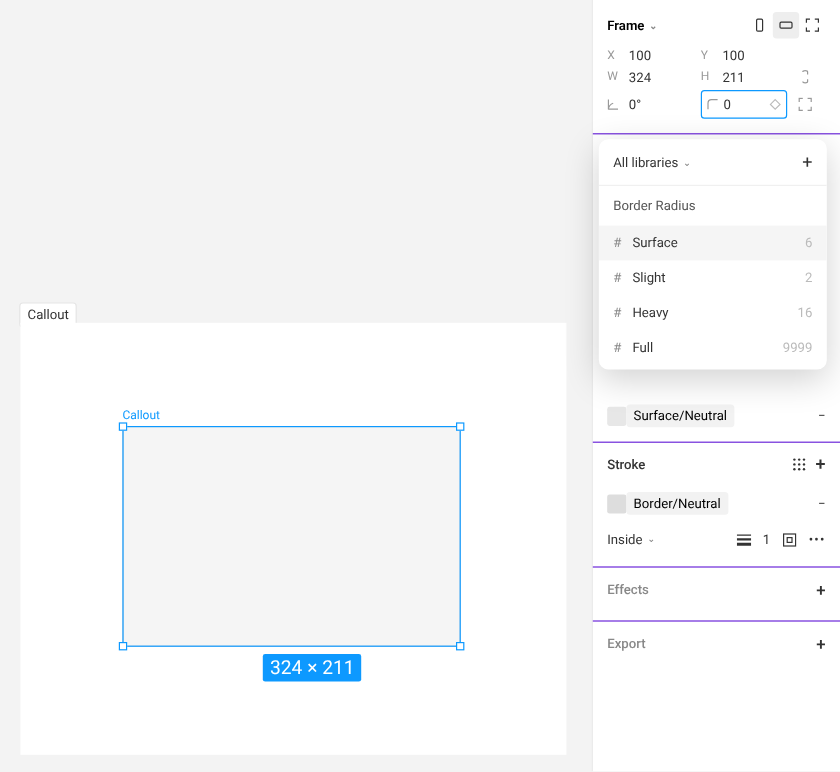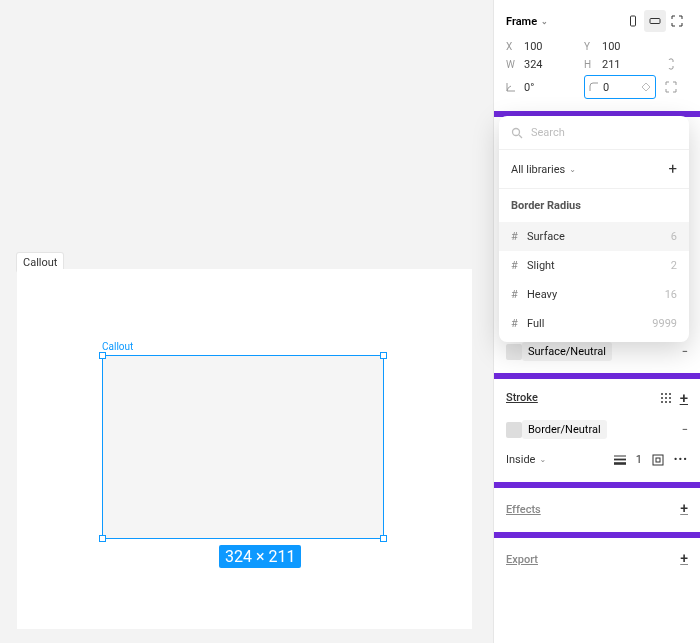--- a/index.html
+++ b/index.html
@@ -13,21 +13,21 @@
   .selection { position: absolute; left: 85px; top: 86px; width: 282px; height: 184px; border: 1px solid #0d99ff; pointer-events: none; }
   .handle { position: absolute; width: 7px; height: 7px; background: #fff; border: 1px solid #0d99ff; }
   .handle.tl { left: -4px; top: -4px; }
   .handle.tr { right: -4px; top: -4px; }
   .handle.bl { left: -4px; bottom: -4px; }
   .handle.br { right: -4px; bottom: -4px; }
   .sel-label { position: absolute; left: 85px; top: 72px; font-size: 10px; color: #0d99ff; }
   .dims { position: absolute; left: 202px; top: 276px; background: #0d99ff; color: #fff; font-size: 16px; padding: 2px 6px; border-radius: 2px; }
 
   .inspector { position: absolute; right: 0; top: 0; width: 207px; height: 643px; background: #ffffff; border-left: 1px solid #e6e6e6; }
-  .section { border-bottom: 6px solid #6d28d9; padding: 0 0 4px 0; }
+  .section { border-bottom: 1px solid #6d28d9; padding: 0 0 4px 0; }
 
   .frame-header { display: flex; align-items: center; padding: 10px 12px 6px 12px; }
   .frame-title { font-size: 11px; font-weight: 600; flex: 1; display: flex; align-items: center; gap: 4px; }
   .chev { font-size: 8px; color: #888; }
   .icon-btn { width: 22px; height: 22px; display: flex; align-items: center; justify-content: center; border-radius: 3px; color: #333; }
   .icon-btn.sel { background: #eeeeee; }
 
   .prop-row { display: flex; padding: 2px 12px; gap: 6px; align-items: center; font-size: 11px; }
   .prop-cell { display:flex; align-items:center; gap:6px; width: 72px; }
   .prop-label { color: #999; font-size: 10px; width: 12px; }
@@ -38,21 +38,21 @@
   .right-col { width: 18px; display:flex; justify-content:center; color:#999; }
 
   .popover { position: absolute; top: 116px; right: 11px; width: 190px; background: #fff; border-radius: 8px; box-shadow: 0 8px 28px rgba(0,0,0,0.18); overflow: hidden; z-index: 10; }
   .pop-search { display:flex; align-items:center; gap:8px; padding: 10px 12px; border-bottom: 1px solid #f0f0f0; color:#bdbdbd; font-size: 11px; }
   .pop-row { display:flex; align-items:center; padding: 10px 12px; font-size: 11px; color:#333; border-bottom: 1px solid #f0f0f0; }
   .pop-option { display:flex; align-items:center; padding: 8px 12px; font-size: 11px; color:#333; }
   .pop-option .hash { color:#888; width:16px; }
   .pop-option .val { margin-left:auto; color:#bbb; }
   .pop-option.hover { background:#f5f5f5; }
 
-  .sec-header { display:flex; align-items:flex-end; padding: 12px 12px; font-size: 11px; color:#333; font-weight:500;text-decoration:underline; }
+  .sec-header { display:flex; align-items:flex-start; padding: 12px 12px; font-size: 11px; color:#333; font-weight:500; }
   .sec-header .right { margin-left:auto; display:flex; gap:8px; color:#333; }
   .chip-row { display:flex; align-items:center; padding: 4px 12px 8px 12px; font-size: 11px; gap:0; }
   .swatch { width:16px; height:16px; border-radius:2px; background:#e7e7e7; }
   .swatch.border { background:#dddddd; }
   .chip { background:#f2f2f2; border-radius:3px; padding:3px 6px; font-size:11px; }
   .stroke-row { display:flex; align-items:center; padding: 6px 12px 12px 12px; font-size:11px; gap:20px; color:#333; }
   .minus { margin-left:auto; color:#333; }
   .plus { margin-left:auto; font-size:14px; color:#333; }
 
   svg { display:block; }
@@ -237,35 +237,26 @@
   <div class="section" style="border-bottom:none;">
     <div class="sec-header" style="color:#888;">
       <span>Export</span>
       <span class="plus">+</span>
     </div>
   </div>
 
 </div>
 
 <div class="popover">
-  <div class="pop-search">
-    <span>
-      <svg width="12" height="12" viewBox="0 0 12 12" stroke="#bdbdbd" fill="none" stroke-width="1.3">
-          <circle cx="5" cy="5" r="3.5"></circle>
-          <line x1="8" y1="8" x2="11" y2="11"></line>
-        </svg>
-    </span>
-    <span>Search</span>
-  </div>
   <div class="pop-row">
     <span>All libraries</span>
     <span class="chev" style="margin-left:4px;">⌄</span>
     <span style="margin-left:auto;font-size:15px;">+</span>
   </div>
-  <div class="pop-row" style="color:#555;border-bottom:none;font-weight:bold;">Border Radius</div>
+  <div class="pop-row" style="color:#555;border-bottom:none;">Border Radius</div>
 
   <div class="pop-option hover">
     <span class="hash">#</span>
     <span>Surface</span>
     <span class="val">6</span>
   </div>
   <div class="pop-option">
     <span class="hash">#</span>
     <span>Slight</span>
     <span class="val">2</span>

